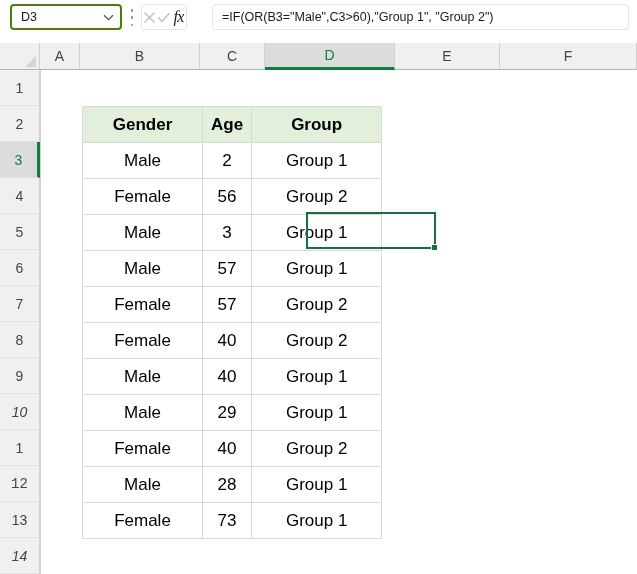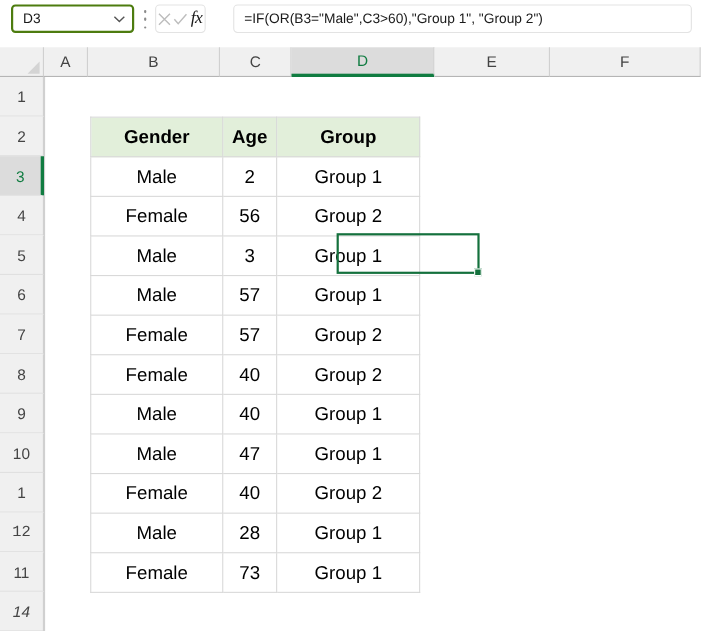--- a/index.html
+++ b/index.html
@@ -274,31 +274,31 @@
     </div>
     <div class="row-head" style="top: 216px; height: 36px;">
       <span>7</span>
     </div>
     <div class="row-head" style="top: 252px; height: 36px;">
       <span>8</span>
     </div>
     <div class="row-head" style="top: 288px; height: 36px;">
       <span>9</span>
     </div>
-    <div class="row-head" style="top: 324px; height: 36px;">
+    <div class="row-head" style="top: 324px; height: 36px; font-style: italic;">
       <span>10</span>
     </div>
     <div class="row-head" style="top: 360px; height: 36px;">
       <span>1</span>
     </div>
     <div class="row-head" style="top: 396px; height: 36px; font-family: Liberation Mono, monospace;">
       <span>12</span>
     </div>
     <div class="row-head" style="top: 432px; height: 36px;">
-      <span>11</span>
+      <span>13</span>
     </div>
     <div class="row-head" style="top: 468px; height: 36px; font-style: italic;">
       <span>14</span>
     </div>
   </div>
 
 <div id="grid">
 
   <table id="data-table">
     <thead>
@@ -339,21 +339,21 @@
           <td class="c-age">40</td>
           <td class="c-group">Group 2</td>
         </tr>
         <tr>
           <td class="c-gender">Male</td>
           <td class="c-age">40</td>
           <td class="c-group">Group 1</td>
         </tr>
         <tr>
           <td class="c-gender">Male</td>
-          <td class="c-age">47</td>
+          <td class="c-age">29</td>
           <td class="c-group">Group 1</td>
         </tr>
         <tr>
           <td class="c-gender">Female</td>
           <td class="c-age">40</td>
           <td class="c-group">Group 2</td>
         </tr>
         <tr>
           <td class="c-gender">Male</td>
           <td class="c-age">28</td>

